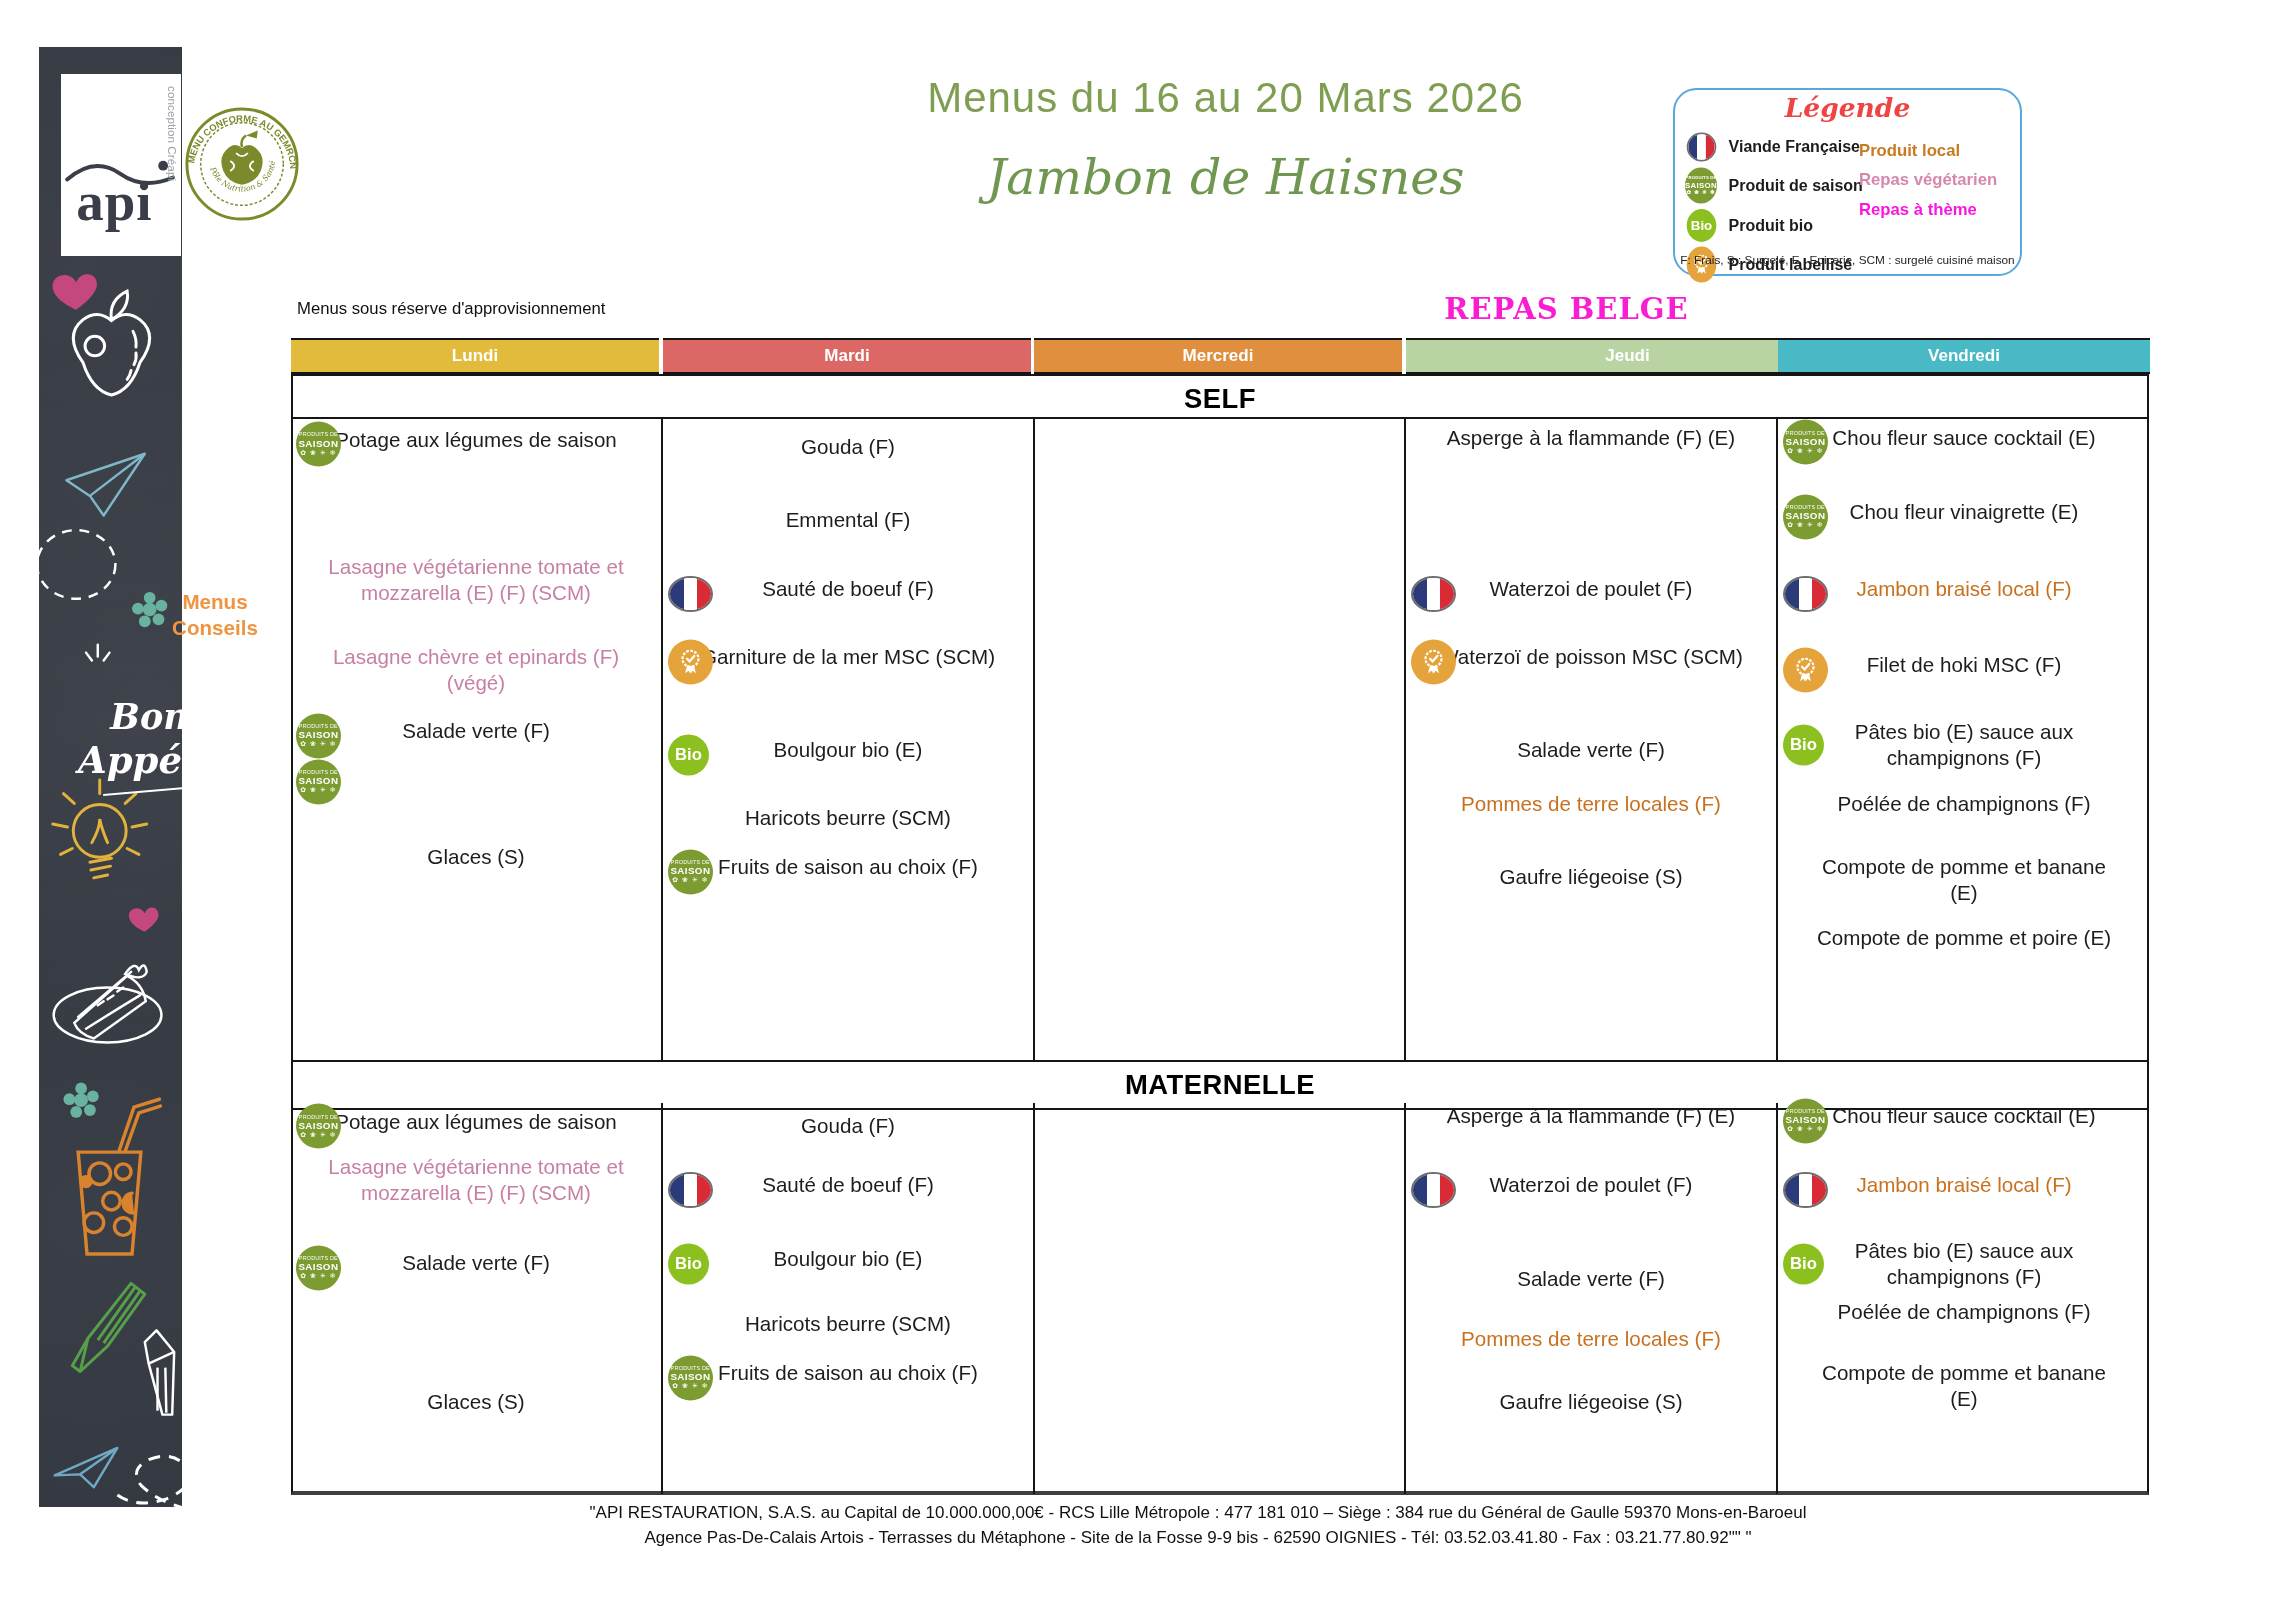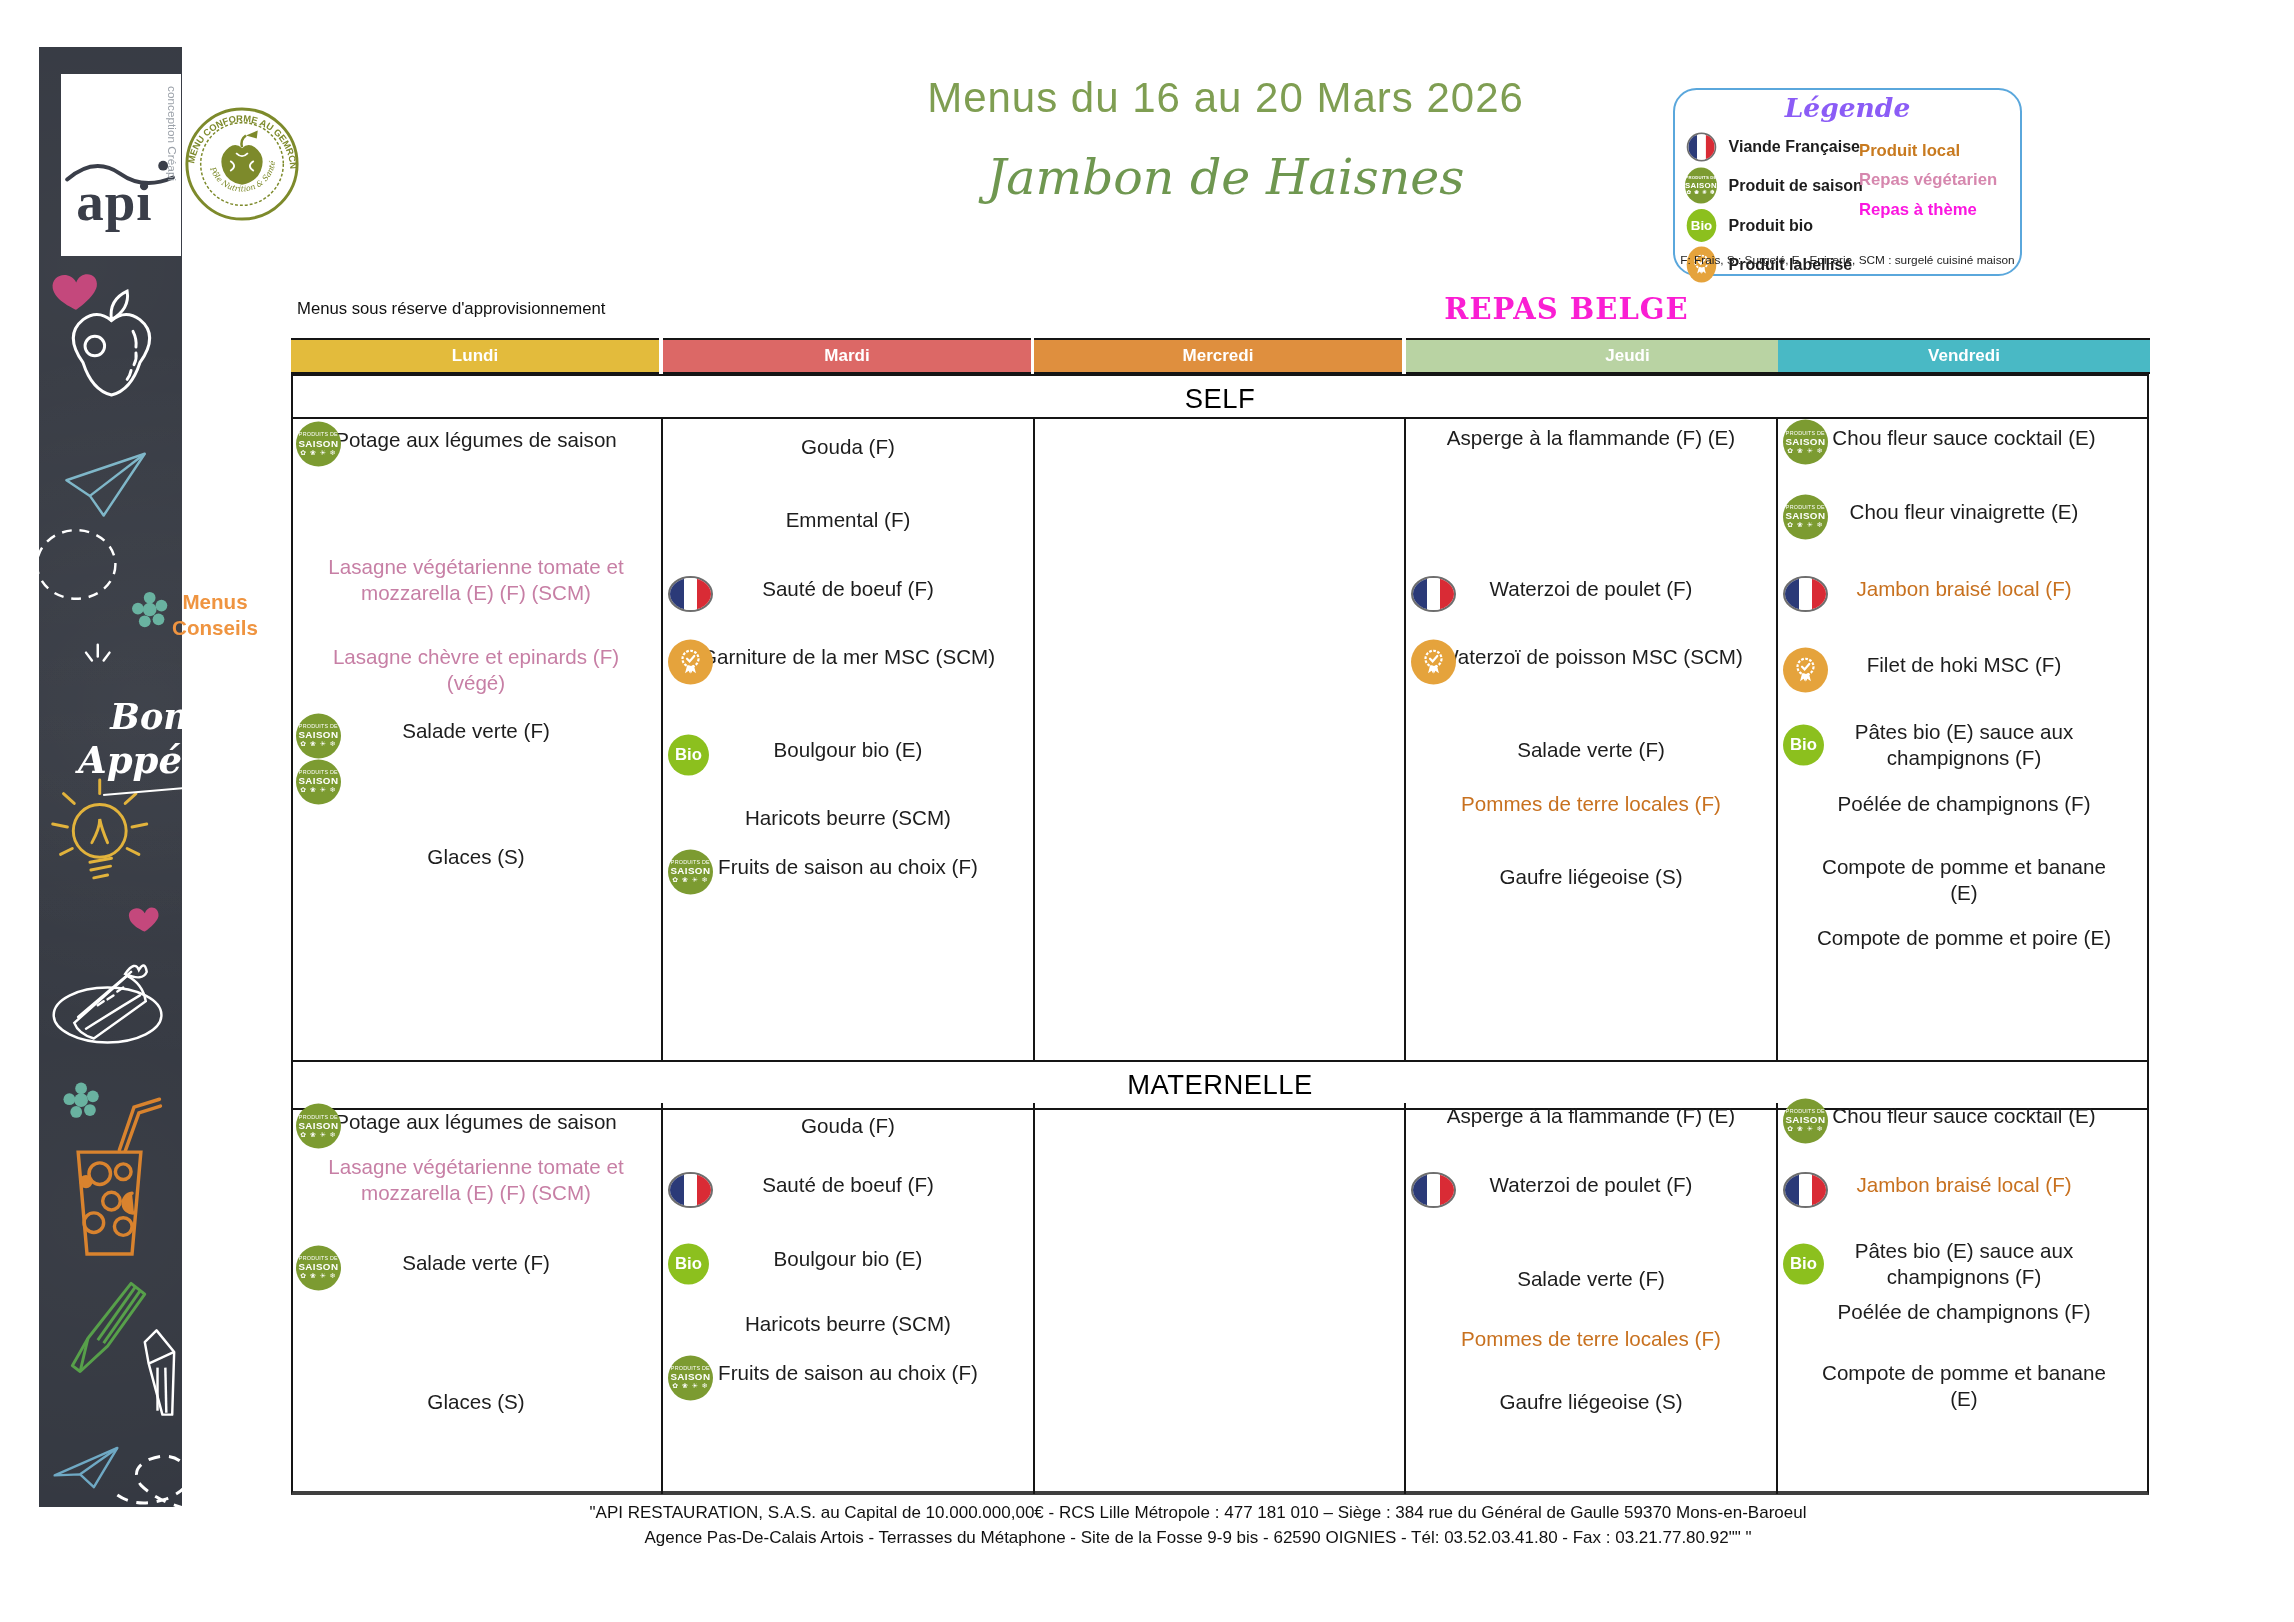--- a/index.html
+++ b/index.html
@@ -30,21 +30,21 @@
   
   .title{position:absolute;left:765px;top:74px;width:921px;text-align:center;font-size:42px;
          letter-spacing:1px;}
   .subtitle{position:absolute;left:765px;top:149px;width:921px;text-align:center;
             font-family:"DejaVu Serif",serif;font-style:italic;font-size:49px;}
 
   
   .legend{position:absolute;left:1673px;top:88px;width:349px;height:188px;border:2.9px solid #5aa7dc;
           border-radius:23.5px;background:#fff;box-sizing:border-box;}
   .legendTitle{position:absolute;top:2px;width:100%;text-align:center;font-family:"DejaVu Serif",serif;
-               font-style:italic;font-weight:bold;font-size:26.5px;color:#8b5cf6;}
+               font-style:italic;font-weight:bold;font-size:26.5px;color:#ef4444;}
   .legendRow{position:absolute;left:7.8px;height:35px;display:flex;align-items:center;gap:8.8px;
              font-size:16px;font-weight:bold;color:#1c1c1c;}
   .legendText{position:absolute;left:184px;font-size:16.7px;font-weight:bold;}
   .legendFoot{position:absolute;bottom:6.9px;width:100%;text-align:center;font-size:11.8px;color:#222;}
   .iconBox{width:37px;height:37px;display:flex;align-items:center;justify-content:center;flex:0 0 37px;}
   .iconBox .badge{transform:scale(.8);}
 
   
   .badge{display:flex;}
   .saisonB{width:45px;height:45px;border-radius:50%;background:#7c9b31;color:#fff;
@@ -63,21 +63,21 @@
   
   .notice{position:absolute;left:297px;top:299px;font-size:16.7px;color:#111;}
   .banner{position:absolute;left:1381px;top:292px;width:371px;text-align:center;
           font-family:"DejaVu Serif",serif;font-weight:bold;font-size:29px;letter-spacing:1px;}
   .tableArea{position:absolute;left:275px;top:338px;width:1858px;height:1157px;margin-left:16px;}
   .tableBody{position:absolute;left:0;top:36px;right:0;bottom:0;border:2px solid #151515;
              border-bottom:4.9px solid #3f3f3f;background:#fff;box-sizing:border-box;}
   .dayCell{position:absolute;top:0;height:36px;box-sizing:border-box;border-top:2.5px solid #151515;
            border-bottom:2.5px solid #151515;color:#fff;font-weight:bold;font-size:17px;
            text-align:center;line-height:32px;}
-  .band{position:absolute;left:2px;right:2px;background:#fff;text-align:center;font-weight:normal;
+  .band{position:absolute;left:2px;right:2px;background:#fff;text-align:center;font-weight:bold;
         font-size:27.4px;letter-spacing:0.5px;color:#000;border-bottom:2px solid #151515;box-sizing:border-box;}
   .band.second{border-top:2px solid #151515;}
   .content{position:absolute;left:2px;right:2px;}
   .contentCol{position:absolute;top:0;bottom:0;box-sizing:border-box;}
   .contentCol.divider{border-right:2px solid #151515;}
   .item{position:absolute;left:0;width:100%;box-sizing:border-box;padding:0 33px;text-align:center;
         font-size:20.6px;line-height:25.5px;min-height:35px;}
   .item .badge{position:absolute;left:4.9px;top:50%;transform:translateY(-50%);}
 
   

